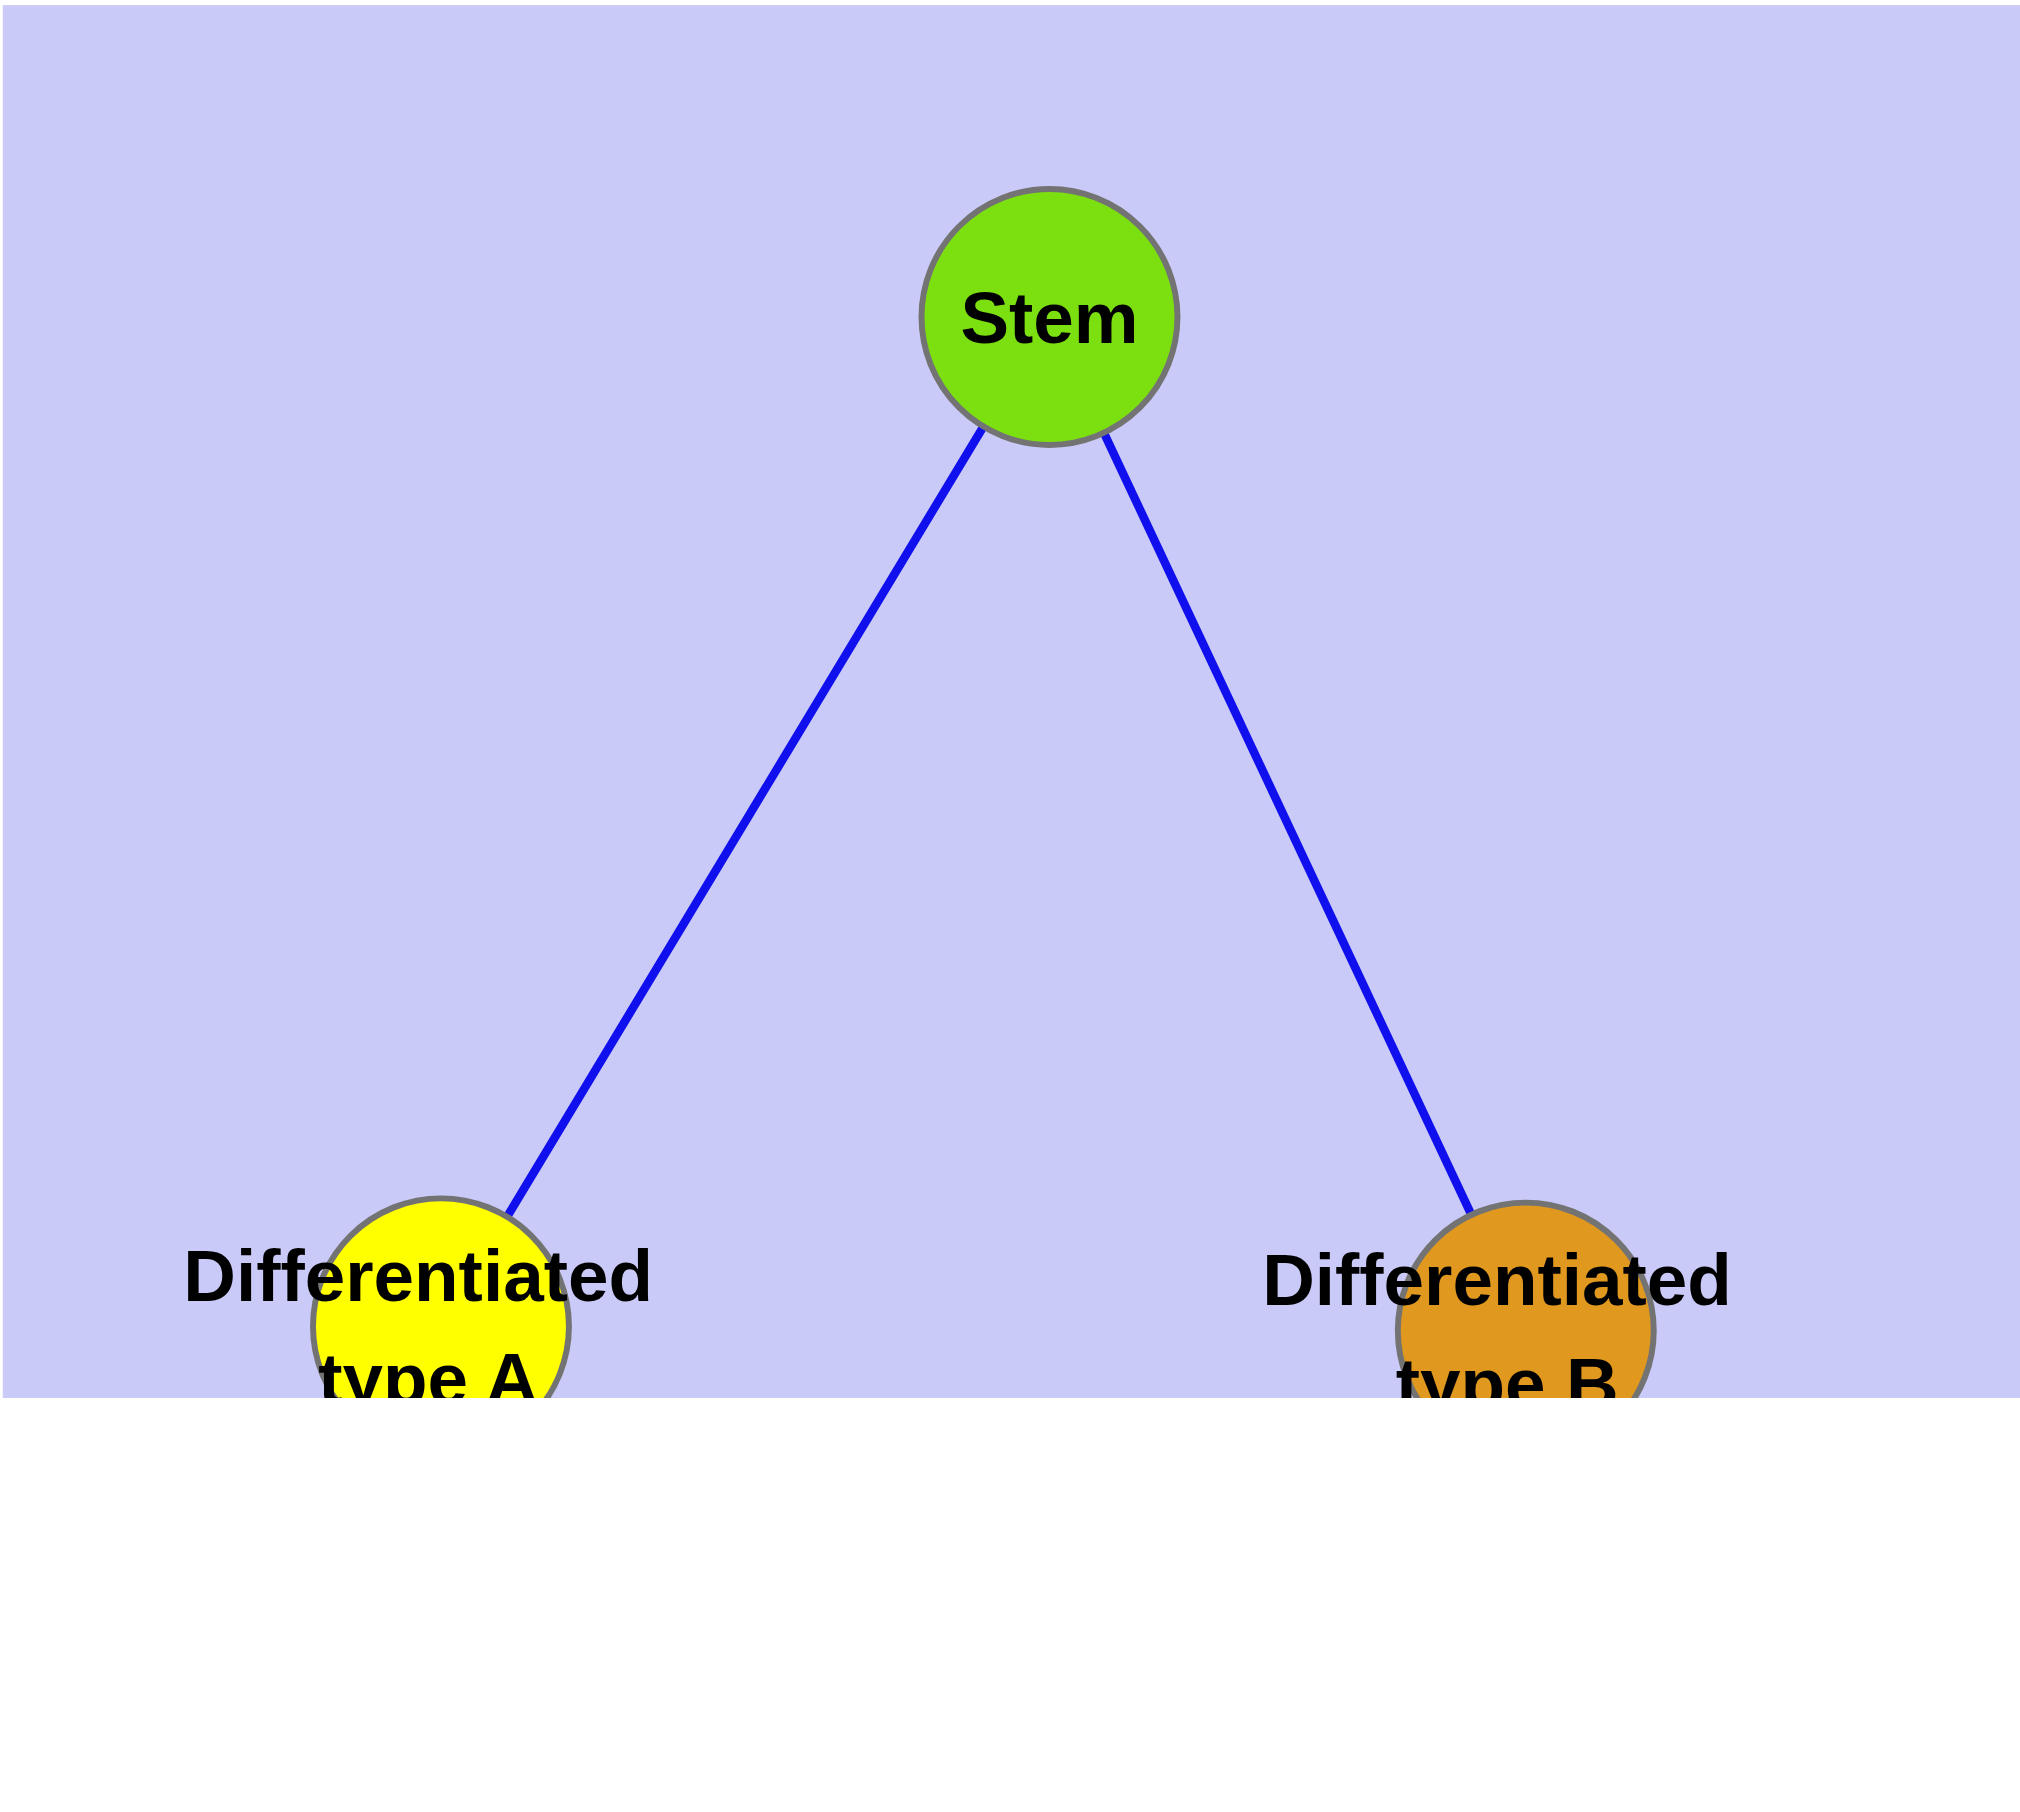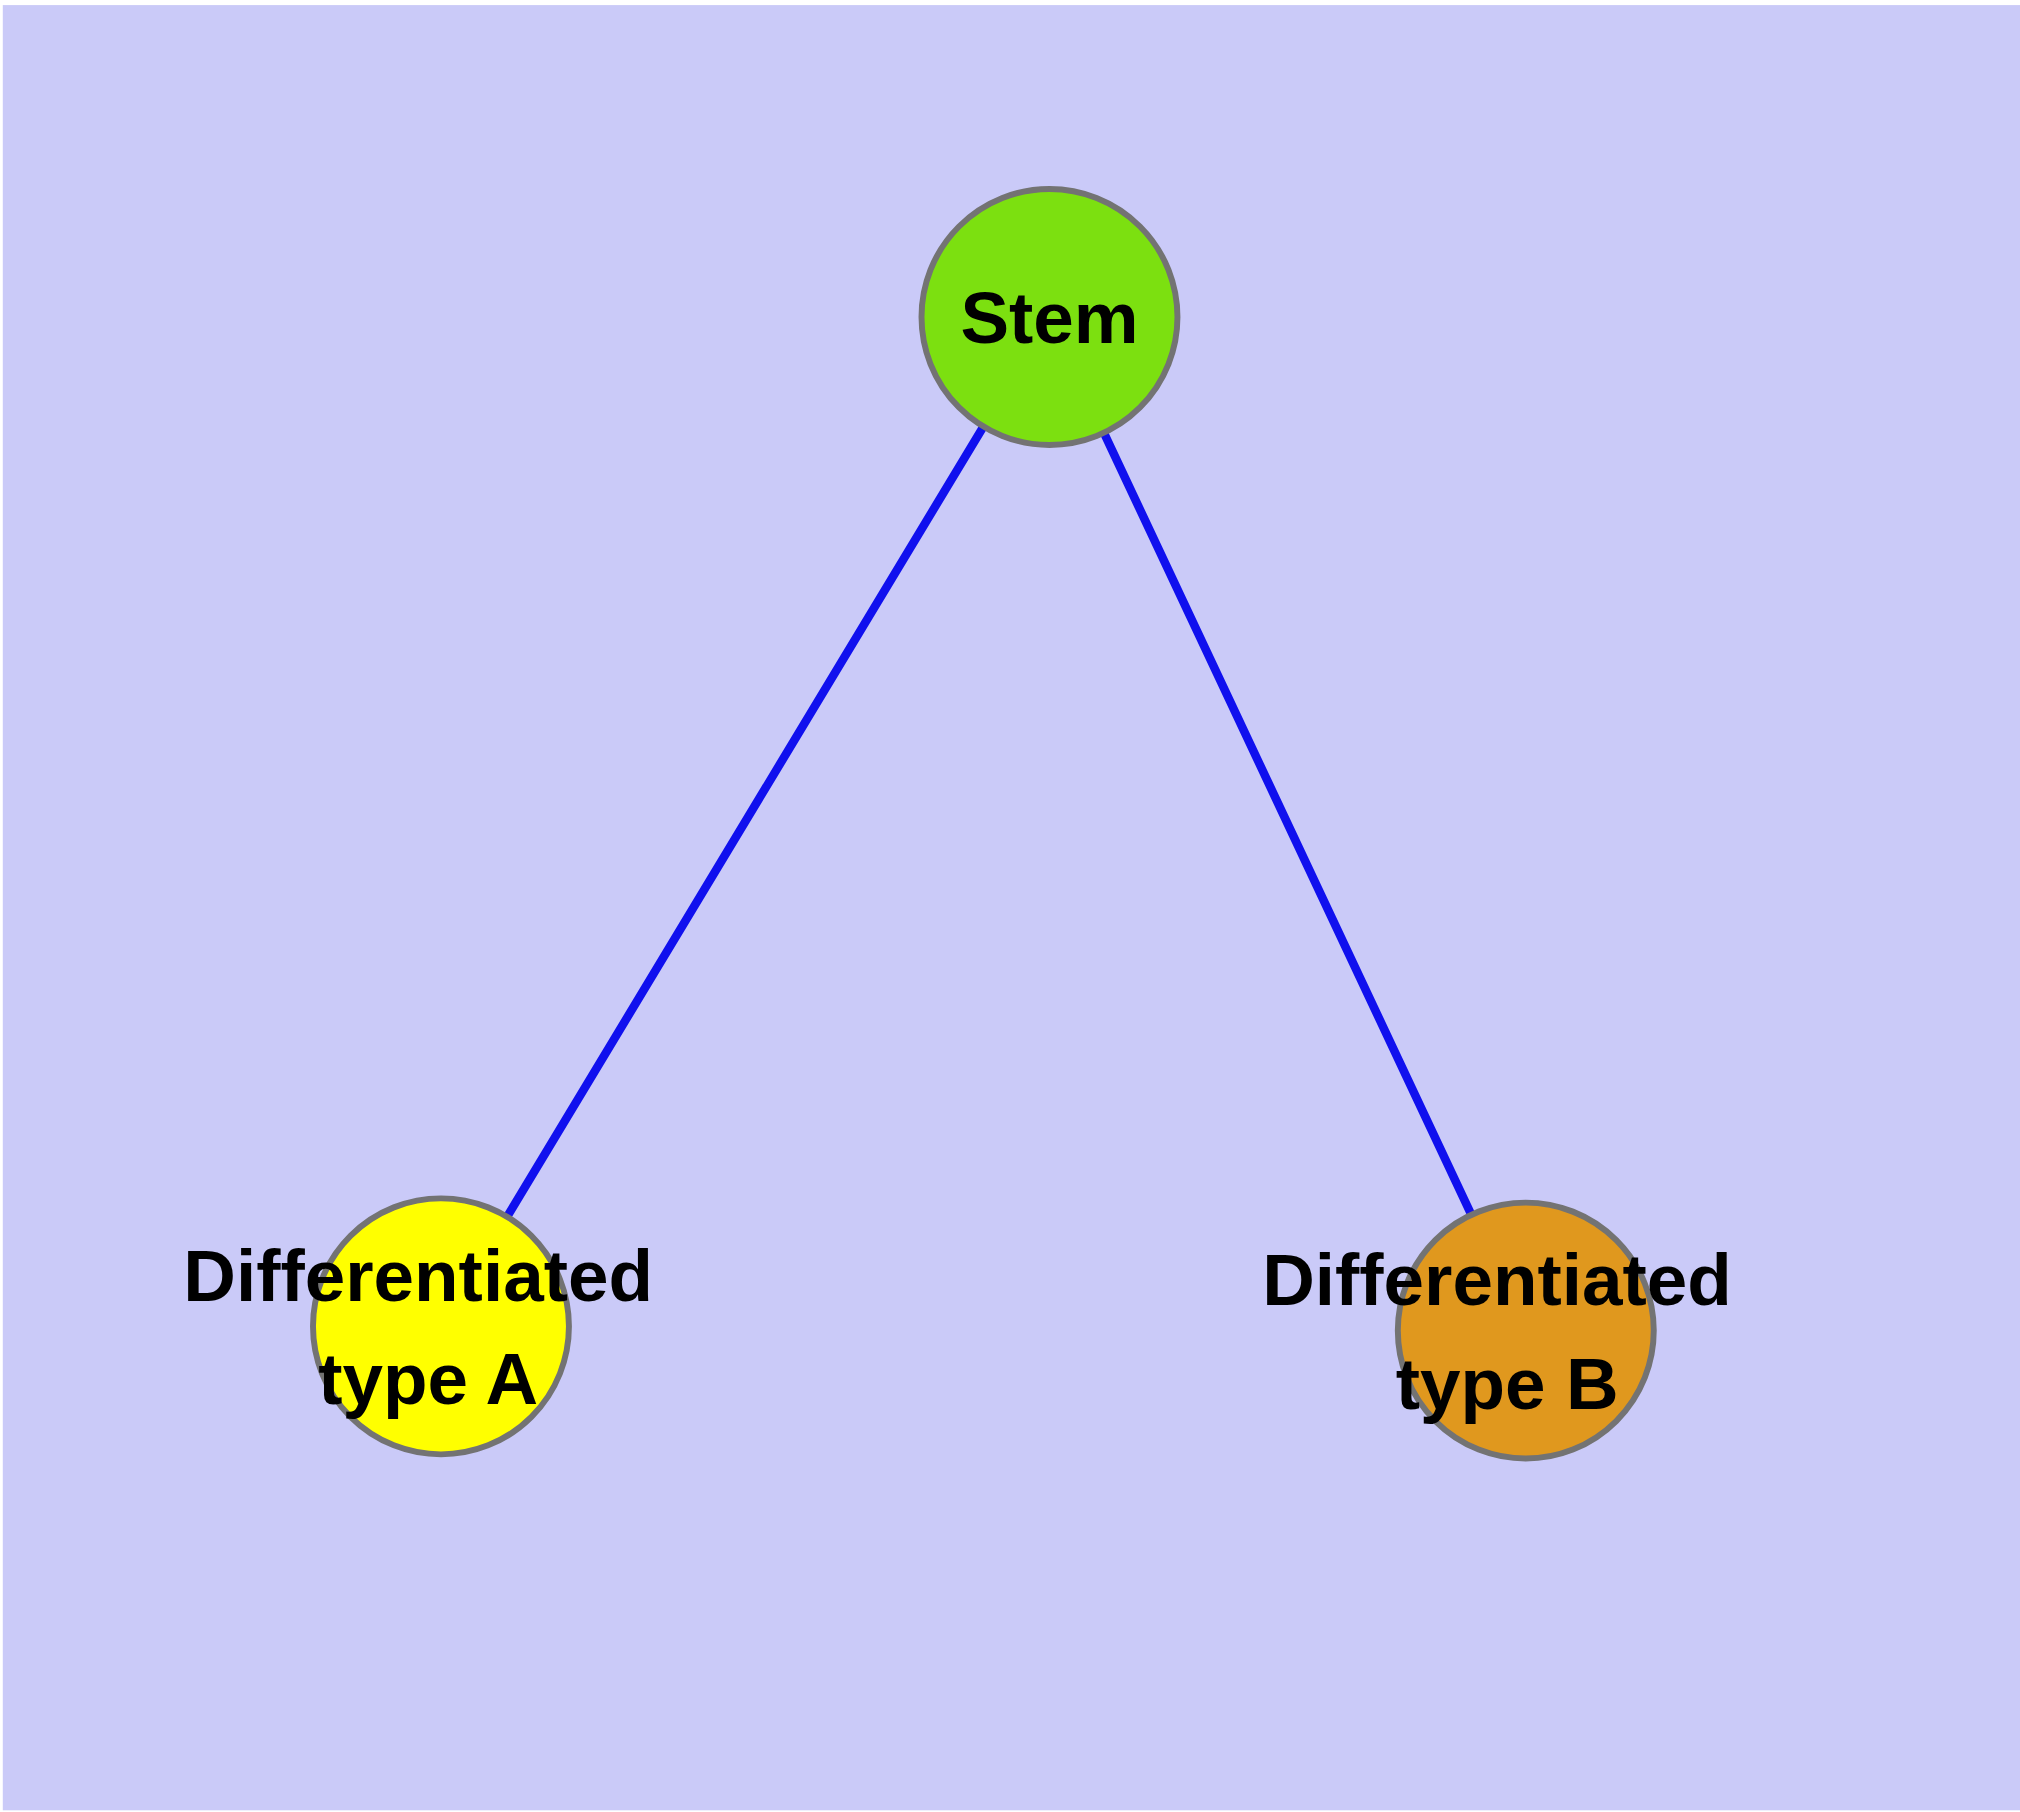--- a/index.html
+++ b/index.html
@@ -3,21 +3,21 @@
 <meta charset="utf-8">
 <style>
   html, body {
     margin: 0;
     padding: 0;
     background: #FFFFFF;
   }
   .canvas-wrap {
     position: relative;
     width: 2021px;
-    height: 1812px;
+    height: 1398px;
     background: #FFFFFF;
     overflow: hidden;
   }
   svg.diagram {
     display: block;
     width: 2021px;
     height: 1812px;
   }
   .node-label {
     font-family: "Liberation Sans", sans-serif;

